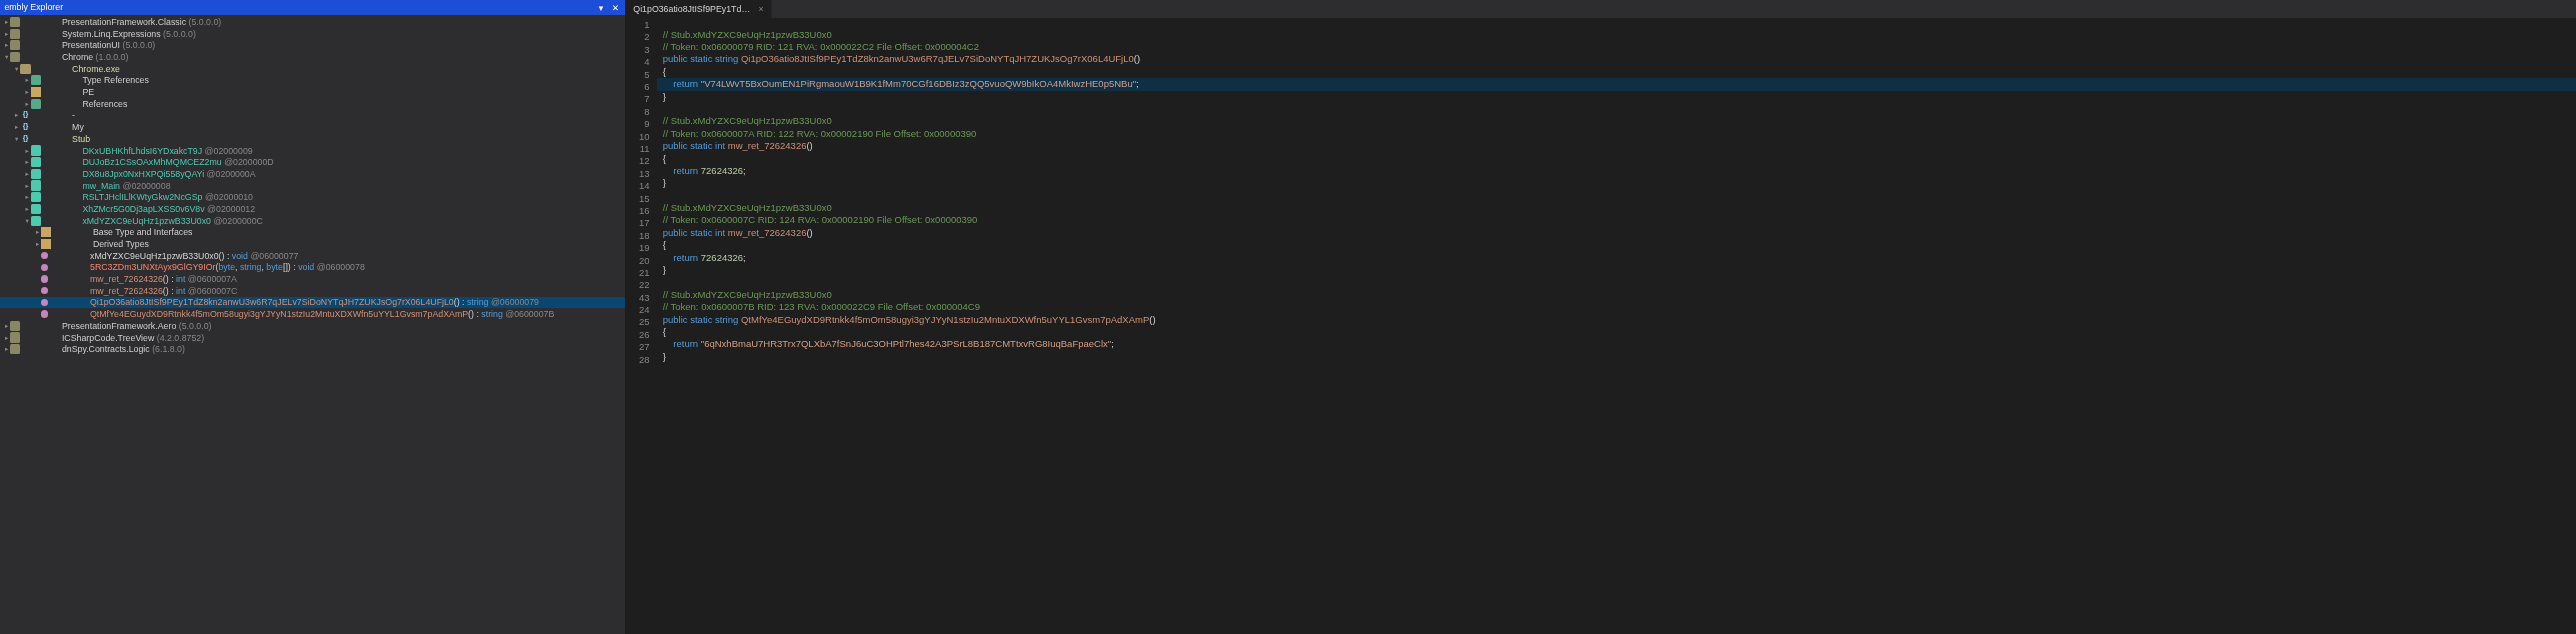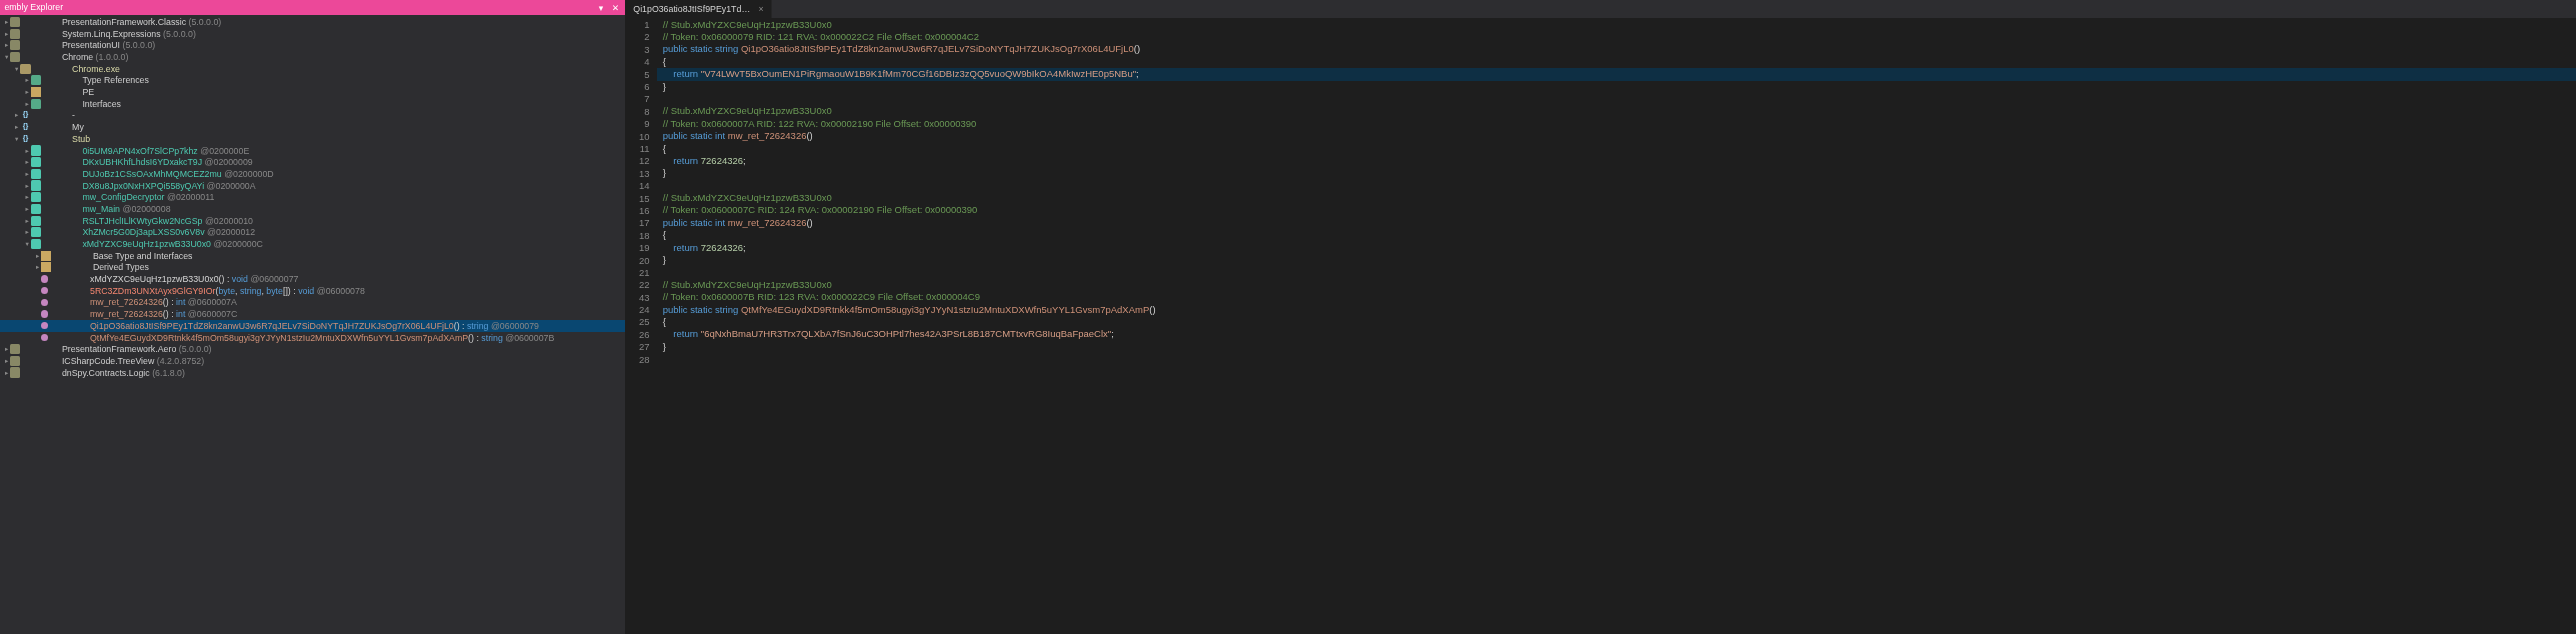--- a/index.html
+++ b/index.html
@@ -1,21 +1,21 @@
 <!DOCTYPE html>
 <html style="font-size:11.7px"><head>
 <meta charset="utf-8">
 <style>
 * { margin: 0; padding: 0; box-sizing: border-box; font-family: 'Segoe UI', Tahoma, sans-serif; }
 body { background: #252526; color: #d4d4d4; font-size: 8.8px; overflow: hidden; }
 .app { display: flex; height: 100vh; width: 100vw; }
 .left-panel { width: 626px; flex-shrink: 0; background: #2d2d30; display: flex; flex-direction: column; border-right: 0.7px solid #1e1e1e; }
 .right-panel { flex: 1; background: #1e1e1e; display: flex; flex-direction: column; }
 
-.panel-header { background: #ec4899; color: #fff; padding: 1.5px 4.4px; font-size: 8.8px; display: flex; align-items: center; justify-content: space-between; height: 14.6px; }
+.panel-header { background: #1d4ed8; color: #fff; padding: 1.5px 4.4px; font-size: 8.8px; display: flex; align-items: center; justify-content: space-between; height: 14.6px; }
 .panel-header-icons { display: flex; gap: 4.4px; align-items: center; }
 .hdr-icon { width: 8.8px; height: 8.8px; cursor: pointer; }
 
 .tree { flex: 1; overflow-y: auto; font-size: 8.8px; color: #d0d0d0; padding: 1.5px 0; }
 .tree-row { display: flex; align-items: center; height: 11.7px; white-space: nowrap; padding-left: 2.9px; }
 .tree-row.selected { background: #094771; }
 .indent { display: inline-block; flex-shrink: 0; }
 .tw { display: inline-block; width: 7.3px; text-align: center; color: #888; font-size: 6.6px; cursor: pointer; flex-shrink: 0; }
 .node-icon { display: inline-block; width: 10.2px; height: 10.2px; margin-right: 1.5px; flex-shrink: 0; }
 .node-label { cursor: pointer; margin-left: 40px; }
@@ -40,21 +40,21 @@
 .c-string { color: #d69d85; }
 
 .tab-bar { display: flex; background: #2d2d30; height: 17.6px; align-items: stretch; }
 .tab { display: flex; align-items: center; gap: 4.4px; padding: 0 7.3px; background: #1e1e1e; border-right: 0.7px solid #252526; cursor: pointer; font-size: 8.8px; max-width: 146px; }
 .tab .tab-lbl { overflow: hidden; text-overflow: ellipsis; white-space: nowrap; }
 .tab .close { color: #888; cursor: pointer; font-size: 8.8px; }
 
 .code-area { flex: 1; display: flex; font-family: Consolas, 'Courier New', monospace; font-size: 9.5px; line-height: 12.4px; overflow: auto; }
 .gutter { background: #1e1e1e; color: #858585; text-align: right; padding: 1.5px 7.3px 1.5px 13px; user-select: none; flex-shrink: 0; }
 .gutter div { height: 12.4px; }
-.code { padding: 1px 0; flex: 1; }
+.code { padding: 11px 0; flex: 1; }
 .code-line { height: 12.4px; white-space: pre; padding-left: 5.9px; }
 .code-line.hl { background: #0e2f44; }
 </style>
 </head>
 <body>
 
 <div class="app">
   <div class="left-panel">
     <div class="panel-header">
       <span>embly Explorer</span>
@@ -103,21 +103,21 @@
         <div class="tree-row">
           <span class="indent" style="width: 20.5px;"></span>
           <span class="tw">▸</span>
           <span class="node-icon ico-fold"></span>
           <span class="node-label">PE</span>
         </div>
         <div class="tree-row">
           <span class="indent" style="width: 20.5px;"></span>
           <span class="tw">▸</span>
           <span class="node-icon ico-ref"></span>
-          <span class="node-label">Interfaces</span>
+          <span class="node-label">References</span>
         </div>
         <div class="tree-row">
           <span class="indent" style="width: 10.2px;"></span>
           <span class="tw">▸</span>
           <span class="node-icon ico-ns">{}</span>
           <span class="node-label">-</span>
         </div>
         <div class="tree-row">
           <span class="indent" style="width: 10.2px;"></span>
           <span class="tw">▸</span>
@@ -127,45 +127,33 @@
         <div class="tree-row">
           <span class="indent" style="width: 10.2px;"></span>
           <span class="tw">▾</span>
           <span class="node-icon ico-ns">{}</span>
           <span class="node-label"><span class="c-yellow">Stub</span></span>
         </div>
         <div class="tree-row">
           <span class="indent" style="width: 20.5px;"></span>
           <span class="tw">▸</span>
           <span class="node-icon ico-class"></span>
-          <span class="node-label"><span class="c-type">0i5UM9APN4xOf7SlCPp7khz</span> <span class="c-token">@0200000E</span></span>
-        </div>
-        <div class="tree-row">
-          <span class="indent" style="width: 20.5px;"></span>
-          <span class="tw">▸</span>
-          <span class="node-icon ico-class"></span>
           <span class="node-label"><span class="c-type">DKxUBHKhfLhdsI6YDxakcT9J</span> <span class="c-token">@02000009</span></span>
         </div>
         <div class="tree-row">
           <span class="indent" style="width: 20.5px;"></span>
           <span class="tw">▸</span>
           <span class="node-icon ico-class"></span>
           <span class="node-label"><span class="c-type">DUJoBz1CSsOAxMhMQMCEZ2mu</span> <span class="c-token">@0200000D</span></span>
         </div>
         <div class="tree-row">
           <span class="indent" style="width: 20.5px;"></span>
           <span class="tw">▸</span>
           <span class="node-icon ico-class"></span>
           <span class="node-label"><span class="c-type">DX8u8Jpx0NxHXPQi558yQAYi</span> <span class="c-token">@0200000A</span></span>
-        </div>
-        <div class="tree-row">
-          <span class="indent" style="width: 20.5px;"></span>
-          <span class="tw">▸</span>
-          <span class="node-icon ico-class"></span>
-          <span class="node-label"><span class="c-type">mw_ConfigDecryptor</span> <span class="c-token">@02000011</span></span>
         </div>
         <div class="tree-row">
           <span class="indent" style="width: 20.5px;"></span>
           <span class="tw">▸</span>
           <span class="node-icon ico-class"></span>
           <span class="node-label"><span class="c-type">mw_Main</span> <span class="c-token">@02000008</span></span>
         </div>
         <div class="tree-row">
           <span class="indent" style="width: 20.5px;"></span>
           <span class="tw">▸</span>

